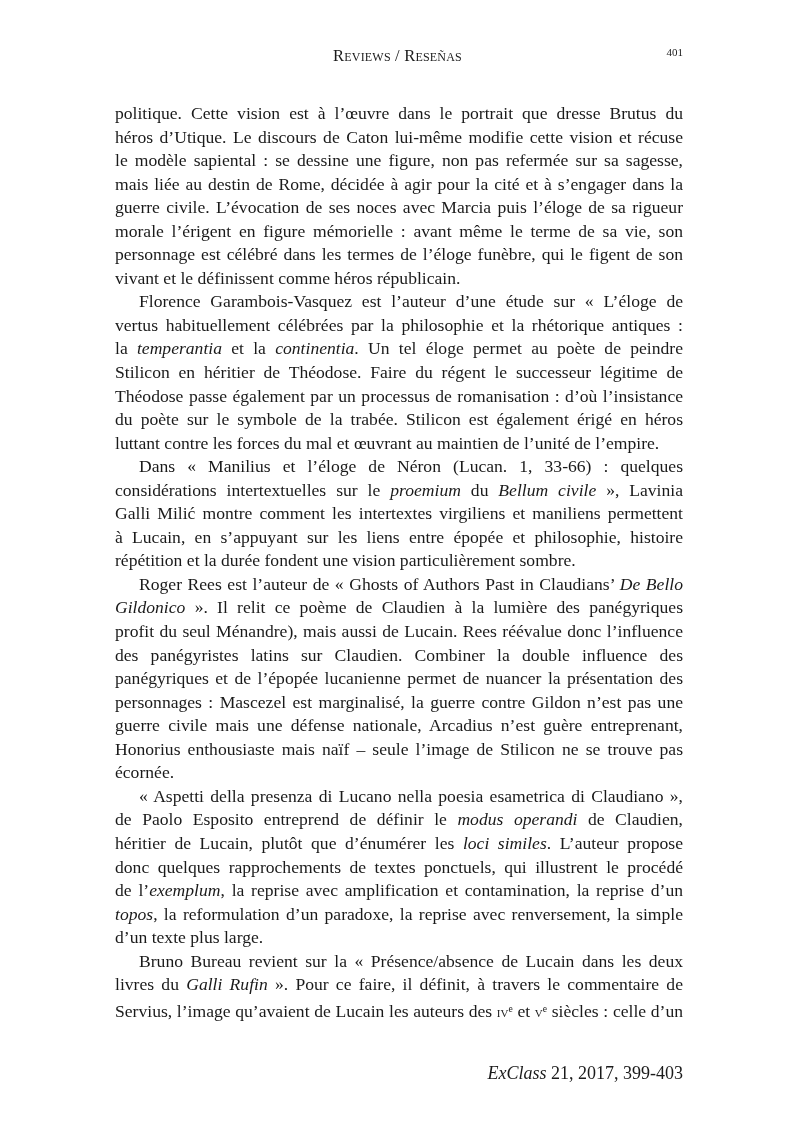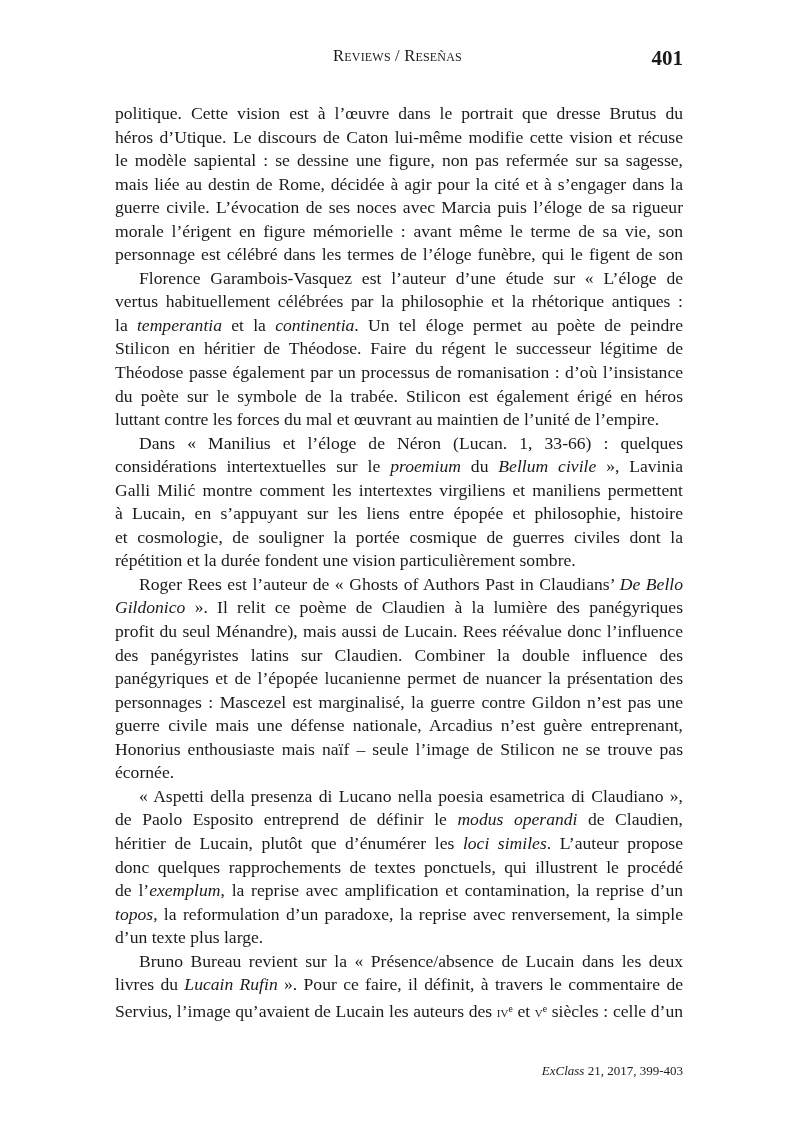--- a/index.html
+++ b/index.html
@@ -1,76 +1,76 @@
 <!DOCTYPE html>
 <html><head>
 <meta charset="utf-8">
 <style>
   html, body { margin: 0; padding: 0; background: #ffffff; }
   body { width: 800px; height: 1129px; position: relative; overflow: hidden;
          font-family: "Liberation Serif", "DejaVu Serif", serif; color: #1a1a1a; }
   .header { position: absolute; top: 46px; left: 112px; width: 571px; height: 22px; }
   .running-title { position: absolute; left: 0; right: 0; text-align: center;
                    font-variant: small-caps; font-size: 16.5px; letter-spacing: 0.2px; }
-  .page-number { position: absolute; right: 0; font-size: 21px; font-weight: bold; }
+  .page-number { position: absolute; right: 0; font-size: 11px; }
   .body-text { position: absolute; top: 102px; left: 115px; width: 568px; }
   .line { height: 23.55px; line-height: 23.55px; font-size: 17.6px; white-space: nowrap;
           text-align: justify; text-align-last: justify; }
   .line.last { text-align-last: left; }
   .line.indent { padding-left: 24px; }
   .it { font-style: italic; }
   .sc { font-variant: small-caps; font-size: 0.9em; }
   sup.sc { font-size: 0.55em; vertical-align: 0.55em; font-variant: normal; }
-  .footer { position: absolute; top: 1063px; right: 117px; font-size: 13px; }
+  .footer { position: absolute; top: 1063px; right: 117px; font-size: 18px; }
 </style>
 </head>
 <body>
 
 <div class="header">
   <div class="running-title">Reviews / Reseñas</div>
   <div class="page-number">401</div>
 </div>
 
 <div class="body-text" id="body-text">
     <div class="line"><span>politique. Cette vision est à l’œuvre dans le portrait que dresse Brutus du</span></div>
     <div class="line"><span>héros d’Utique. Le discours de Caton lui-même modifie cette vision et récuse</span></div>
     <div class="line"><span>le modèle sapiental : se dessine une figure, non pas refermée sur sa sagesse,</span></div>
     <div class="line"><span>mais liée au destin de Rome, décidée à agir pour la cité et à s’engager dans la</span></div>
     <div class="line"><span>guerre civile. L’évocation de ses noces avec Marcia puis l’éloge de sa rigueur</span></div>
     <div class="line"><span>morale l’érigent en figure mémorielle : avant même le terme de sa vie, son</span></div>
     <div class="line"><span>personnage est célébré dans les termes de l’éloge funèbre, qui le figent de son</span></div>
+    <div class="line last"><span>vivant et le définissent comme héros républicain.</span></div>
     <div class="line indent"><span>Florence Garambois-Vasquez est l’auteur d’une étude sur « L’éloge de</span></div>
     <div class="line"><span>vertus habituellement célébrées par la philosophie et la rhétorique antiques :</span></div>
     <div class="line"><span>la </span><span class="it">temperantia</span><span> et la </span><span class="it">continentia</span><span>. Un tel éloge permet au poète de peindre</span></div>
     <div class="line"><span>Stilicon en héritier de Théodose. Faire du régent le successeur légitime de</span></div>
     <div class="line"><span>Théodose passe également par un processus de romanisation : d’où l’insistance</span></div>
     <div class="line"><span>du poète sur le symbole de la trabée. Stilicon est également érigé en héros</span></div>
     <div class="line last"><span>luttant contre les forces du mal et œuvrant au maintien de l’unité de l’empire.</span></div>
     <div class="line indent"><span>Dans « Manilius et l’éloge de Néron (Lucan. 1, 33-66) : quelques</span></div>
     <div class="line"><span>considérations intertextuelles sur le </span><span class="it">proemium</span><span> du </span><span class="it">Bellum civile</span><span> », Lavinia</span></div>
     <div class="line"><span>Galli Milić montre comment les intertextes virgiliens et maniliens permettent</span></div>
     <div class="line"><span>à Lucain, en s’appuyant sur les liens entre épopée et philosophie, histoire</span></div>
-    <div class="line"><span>et cosmologie, de souligner la portée cosmique de guerres civiles dont la</span></div>
     <div class="line last"><span>répétition et la durée fondent une vision particulièrement sombre.</span></div>
     <div class="line indent"><span>Roger Rees est l’auteur de « Ghosts of Authors Past in Claudians’ </span><span class="it">De Bello</span></div>
     <div class="line"><span class="it">Gildonico</span><span> ». Il relit ce poème de Claudien à la lumière des panégyriques</span></div>
     <div class="line"><span>profit du seul Ménandre), mais aussi de Lucain. Rees réévalue donc l’influence</span></div>
     <div class="line"><span>des panégyristes latins sur Claudien. Combiner la double influence des</span></div>
     <div class="line"><span>panégyriques et de l’épopée lucanienne permet de nuancer la présentation des</span></div>
     <div class="line"><span>personnages : Mascezel est marginalisé, la guerre contre Gildon n’est pas une</span></div>
     <div class="line"><span>guerre civile mais une défense nationale, Arcadius n’est guère entreprenant,</span></div>
     <div class="line"><span>Honorius enthousiaste mais naïf – seule l’image de Stilicon ne se trouve pas</span></div>
     <div class="line last"><span>écornée.</span></div>
     <div class="line indent"><span>« Aspetti della presenza di Lucano nella poesia esametrica di Claudiano »,</span></div>
     <div class="line"><span>de Paolo Esposito entreprend de définir le </span><span class="it">modus operandi</span><span> de Claudien,</span></div>
     <div class="line"><span>héritier de Lucain, plutôt que d’énumérer les </span><span class="it">loci similes</span><span>. L’auteur propose</span></div>
     <div class="line"><span>donc quelques rapprochements de textes ponctuels, qui illustrent le procédé</span></div>
     <div class="line"><span>de l’</span><span class="it">exemplum</span><span>, la reprise avec amplification et contamination, la reprise d’un</span></div>
     <div class="line"><span class="it">topos</span><span>, la reformulation d’un paradoxe, la reprise avec renversement, la simple</span></div>
     <div class="line last"><span>d’un texte plus large.</span></div>
     <div class="line indent"><span>Bruno Bureau revient sur la « Présence/absence de Lucain dans les deux</span></div>
-    <div class="line"><span>livres du </span><span class="it">Lucain Rufin</span><span> ». Pour ce faire, il définit, à travers le commentaire de</span></div>
+    <div class="line"><span>livres du </span><span class="it">Galli Rufin</span><span> ». Pour ce faire, il définit, à travers le commentaire de</span></div>
     <div class="line"><span>Servius, l’image qu’avaient de Lucain les auteurs des </span><span class="sc">iv</span><sup class="sc">e</sup><span> et </span><span class="sc">v</span><sup class="sc">e</sup><span> siècles : celle d’un</span></div>
   </div>
 
 <div class="footer">
   <span class="it">ExClass</span><span> 21, 2017, 399-403</span>
 </div>
 
 </body></html>

